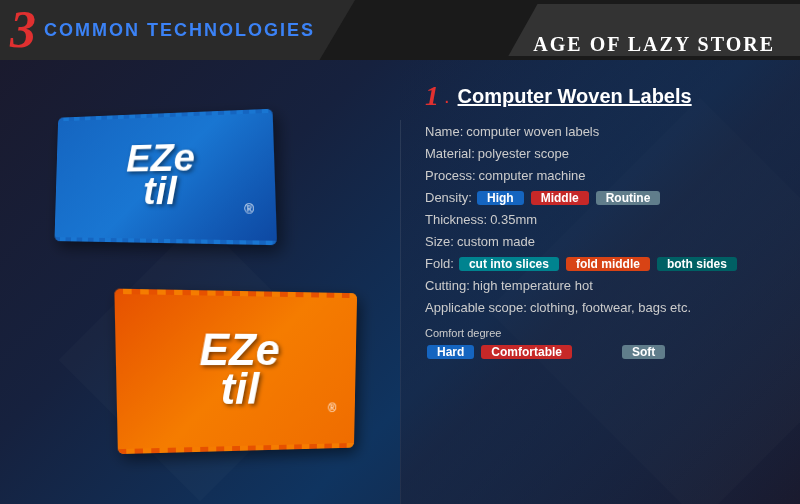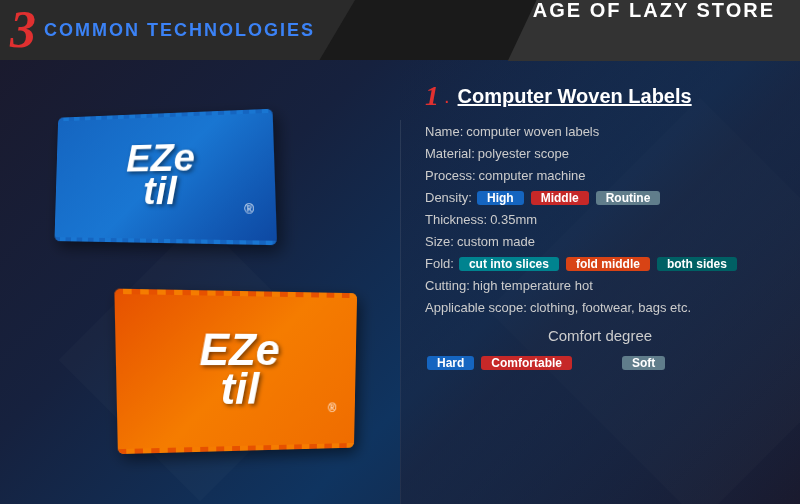--- a/index.html
+++ b/index.html
@@ -46,25 +46,26 @@
 
     .header-title-text {
       color: #3b82f6;
       font-size: 18px;
       font-weight: bold;
       letter-spacing: 2px;
     }
 
     .header-right {
       display: flex;
-      align-items: flex-start;
+      align-items: flex-end;
       background: #333333;
-      height: 62px;
+      height: 52px;
       padding: 0 25px;
       clip-path: polygon(10% 0, 100% 0, 100% 100%, 0 100%);
+      font-family: Liberation Serif, serif;
     }
 
     .header-store-name {
       color: #ffffff;
       font-size: 20px;
       font-weight: bold;
       letter-spacing: 2px;
     }
 
     
@@ -321,23 +322,22 @@
     }
 
     .comfort-section {
       margin-top: 12px;
       position: relative;
       z-index: 1;
     }
 
     .comfort-label {
       color: #cccccc;
-      font-size: 15px;
-      margin-bottom: 12px;
-      text-align: center;
+      font-size: 11px;
+      margin-bottom: 6px;
     }
 
     
     .bg-shape-1 {
       position: absolute;
       width: 300px;
       height: 300px;
       background: rgba(255,255,255,0.02);
       transform: rotate(45deg);
       top: 100px;

